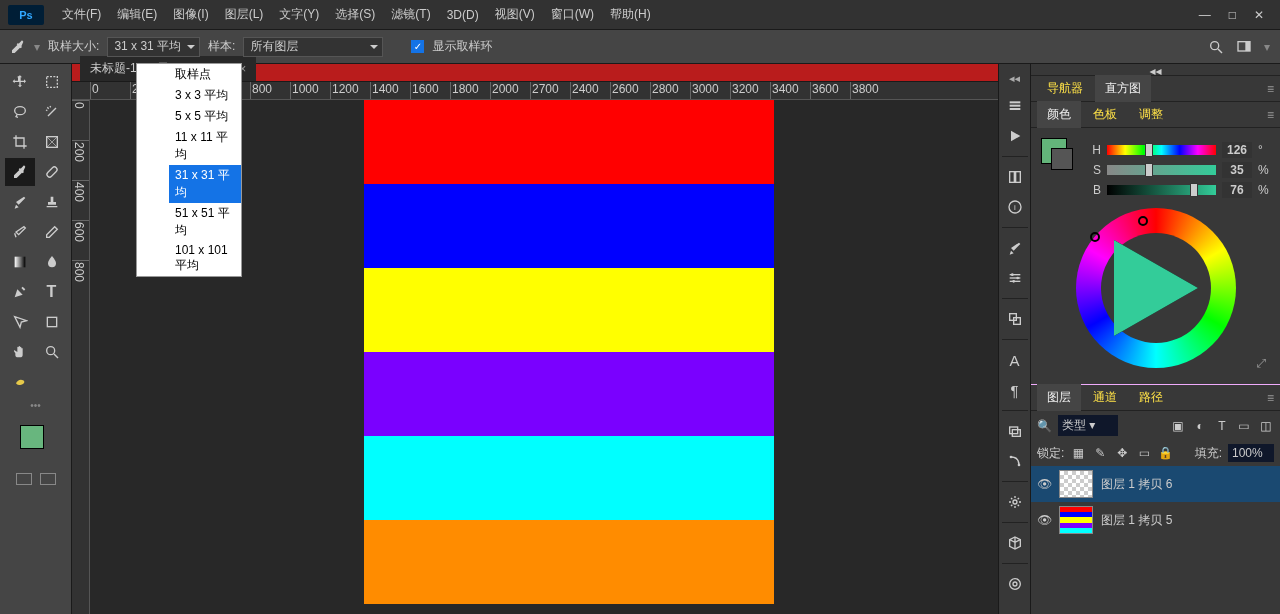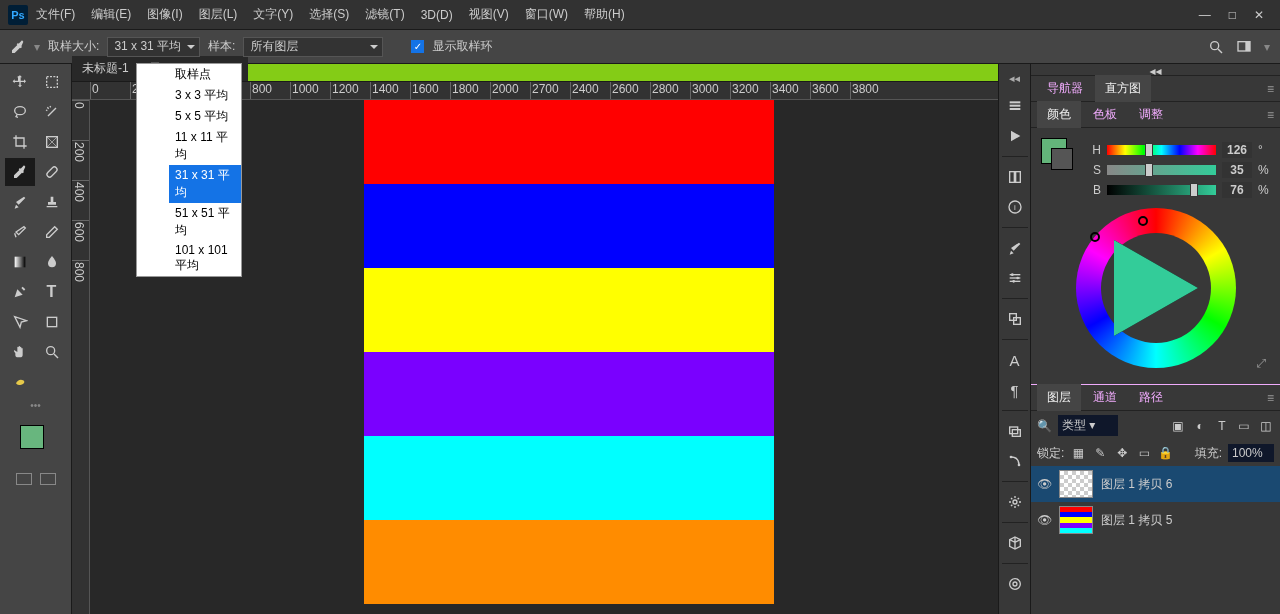--- a/index.html
+++ b/index.html
@@ -1,18 +1,18 @@
 <!DOCTYPE html>
 <html><head>
 <meta charset="utf-8">
 <style>
 * { margin: 0; padding: 0; box-sizing: border-box; font-family: "Microsoft YaHei", sans-serif; font-size: 12px; color: #ccc; }
 body { background: #323232; width: 1280px; height: 614px; overflow: hidden; }
 .titlebar { height: 30px; background: #323232; display: flex; align-items: center; padding: 0 8px; border-bottom: 1px solid #1a1a1a; }
-.ps-logo { width: 20px; height: 20px; background: #001e36; color: #31a8ff; display: flex; align-items: center; justify-content: center; font-weight: bold; font-size: 11px; border-radius: 2px; }
+.ps-logo { width: 36px; height: 20px; background: #001e36; color: #31a8ff; display: flex; align-items: center; justify-content: center; font-weight: bold; font-size: 11px; border-radius: 2px; margin-right: 10px; }
 .menu-item { padding: 4px 8px; cursor: default; }
 .win-controls { margin-left: auto; display: flex; gap: 18px; color: #aaa; padding-right: 8px; }
 .optbar { height: 34px; background: #454545; display: flex; align-items: center; padding: 0 10px; gap: 8px; border-bottom: 1px solid #1a1a1a; }
 .dropdown { background: #333; border: 1px solid #555; padding: 2px 18px 2px 6px; position: relative; min-width: 90px; height: 20px; display: flex; align-items: center; }
 .dropdown::after { content: ""; position: absolute; right: 4px; top: 7px; border: 4px solid transparent; border-top-color: #ccc; }
 .dropdown-menu { position: absolute; top: 63px; left: 136px; background: #fff; border: 1px solid #999; width: 106px; z-index: 100; padding-left: 32px; }
 .dd-item { padding: 2px 6px; color: #000; cursor: default; }
 .dd-item.sel { background: #1473e6; color: #fff; }
 .checkbox { width: 13px; height: 13px; background: #1473e6; display: inline-flex; align-items: center; justify-content: center; color: #fff; font-size: 10px; }
 .right-icons { margin-left: auto; display: flex; gap: 12px; align-items: center; }
@@ -20,40 +20,40 @@
 .toolbox { width: 72px; background: #454545; padding: 4px 0; display: flex; flex-direction: column; align-items: center; border-right: 1px solid #1a1a1a; }
 .tool-grid { display: grid; grid-template-columns: 30px 30px; gap: 2px; }
 .tool { width: 30px; height: 28px; display: flex; align-items: center; justify-content: center; cursor: pointer; }
 .tool.active { background: #1a1a1a; }
 .swatch-fg { width: 24px; height: 24px; background: #68b67e; border: 1px solid #000; position: relative; margin-top: 6px; }
 .swatch-bg { width: 24px; height: 24px; background: #fff; border: 1px solid #000; position: absolute; left: 10px; top: 10px; z-index: -1; }
 .swatch-wrap { position: relative; margin: 8px 0 0 -8px; }
 .mode-btns { display: flex; gap: 8px; margin-top: 24px; }
 .mode-btn { width: 16px; height: 12px; border: 1px solid #888; }
 .canvas-area { flex: 1; background: #282828; display: flex; flex-direction: column; }
-.doc-tabs { height: 18px; background: #84cc16; display: flex; align-items: flex-end; border-bottom: 1px solid #1a1a1a; }
+.doc-tabs { height: 18px; background: #b91c1c; display: flex; align-items: flex-end; padding-left: 8px; border-bottom: 1px solid #1a1a1a; }
 .doc-tab { padding: 4px 10px; background: #282828; display: flex; align-items: center; gap: 6px; font-size: 11px; }
 .close-x { color: #999; cursor: pointer; }
 .ruler-h { height: 18px; background: #323232; border-bottom: 1px solid #555; display: flex; font-size: 9px; color: #aaa; overflow: hidden; padding-left: 18px; }
 .ruler-tick { width: 40px; text-align: left; border-left: 1px solid #666; padding-left: 1px; flex-shrink: 0; }
 .canvas-body { flex: 1; display: flex; }
 .ruler-v { width: 18px; background: #323232; border-right: 1px solid #555; display: flex; flex-direction: column; font-size: 9px; }
 .ruler-vtick { height: 40px; border-top: 1px solid #666; writing-mode: vertical-lr; padding-top: 1px; }
 .canvas { flex: 1; background: #282828; display: flex; flex-direction: column; align-items: center; padding-top: 0; overflow: hidden; }
 .artwork { width: 410px; margin-left: 50px; }
 .stripe { height: 84px; }
 .right-dock { display: flex; background: #323232; }
 .dock-col1 { width: 32px; background: #383838; padding: 4px 0; display: flex; flex-direction: column; align-items: center; gap: 4px; border-left: 1px solid #1a1a1a; }
 .dock-expand { color: #aaa; font-size: 11px; padding: 4px; }
 .dock-icon { width: 26px; height: 26px; display: flex; align-items: center; justify-content: center; cursor: pointer; border-radius: 2px; }
 .dock-sep { height: 1px; background: #222; width: 26px; margin: 3px 0; }
 .panels { width: 250px; background: #383838; display: flex; flex-direction: column; border-left: 1px solid #1a1a1a; }
 .panel-head { height: 12px; display: flex; justify-content: center; color: #999; font-size: 11px; border-bottom: 1px solid #222; }
 .panel-tabs { height: 26px; display: flex; align-items: center; padding: 0 6px; gap: 2px; border-bottom: 1px solid #222; }
-.ptab { padding: 5px 10px; cursor: pointer; color: #f0abfc; }
+.ptab { padding: 5px 10px; cursor: pointer; color: #fde047; }
 .ptab.active { background: #454545; color: #eee; }
 .ptab-menu { margin-left: auto; color: #999; }
 .color-panel { padding: 10px; }
 .hsb-row { display: flex; align-items: center; gap: 6px; margin: 4px 0; }
 .hsb-label { width: 14px; text-align: right; }
 .hsb-slider { flex: 1; height: 10px; position: relative; }
 .hsb-thumb { position: absolute; top: -2px; width: 8px; height: 14px; background: #ccc; border: 1px solid #333; }
 .hsb-val { width: 30px; background: #333; text-align: center; padding: 1px 0; font-weight: bold; }
 .hsb-unit { width: 12px; }
 .color-sw { width: 26px; height: 26px; background: #63b57a; border: 1px solid #000; position: relative; }

